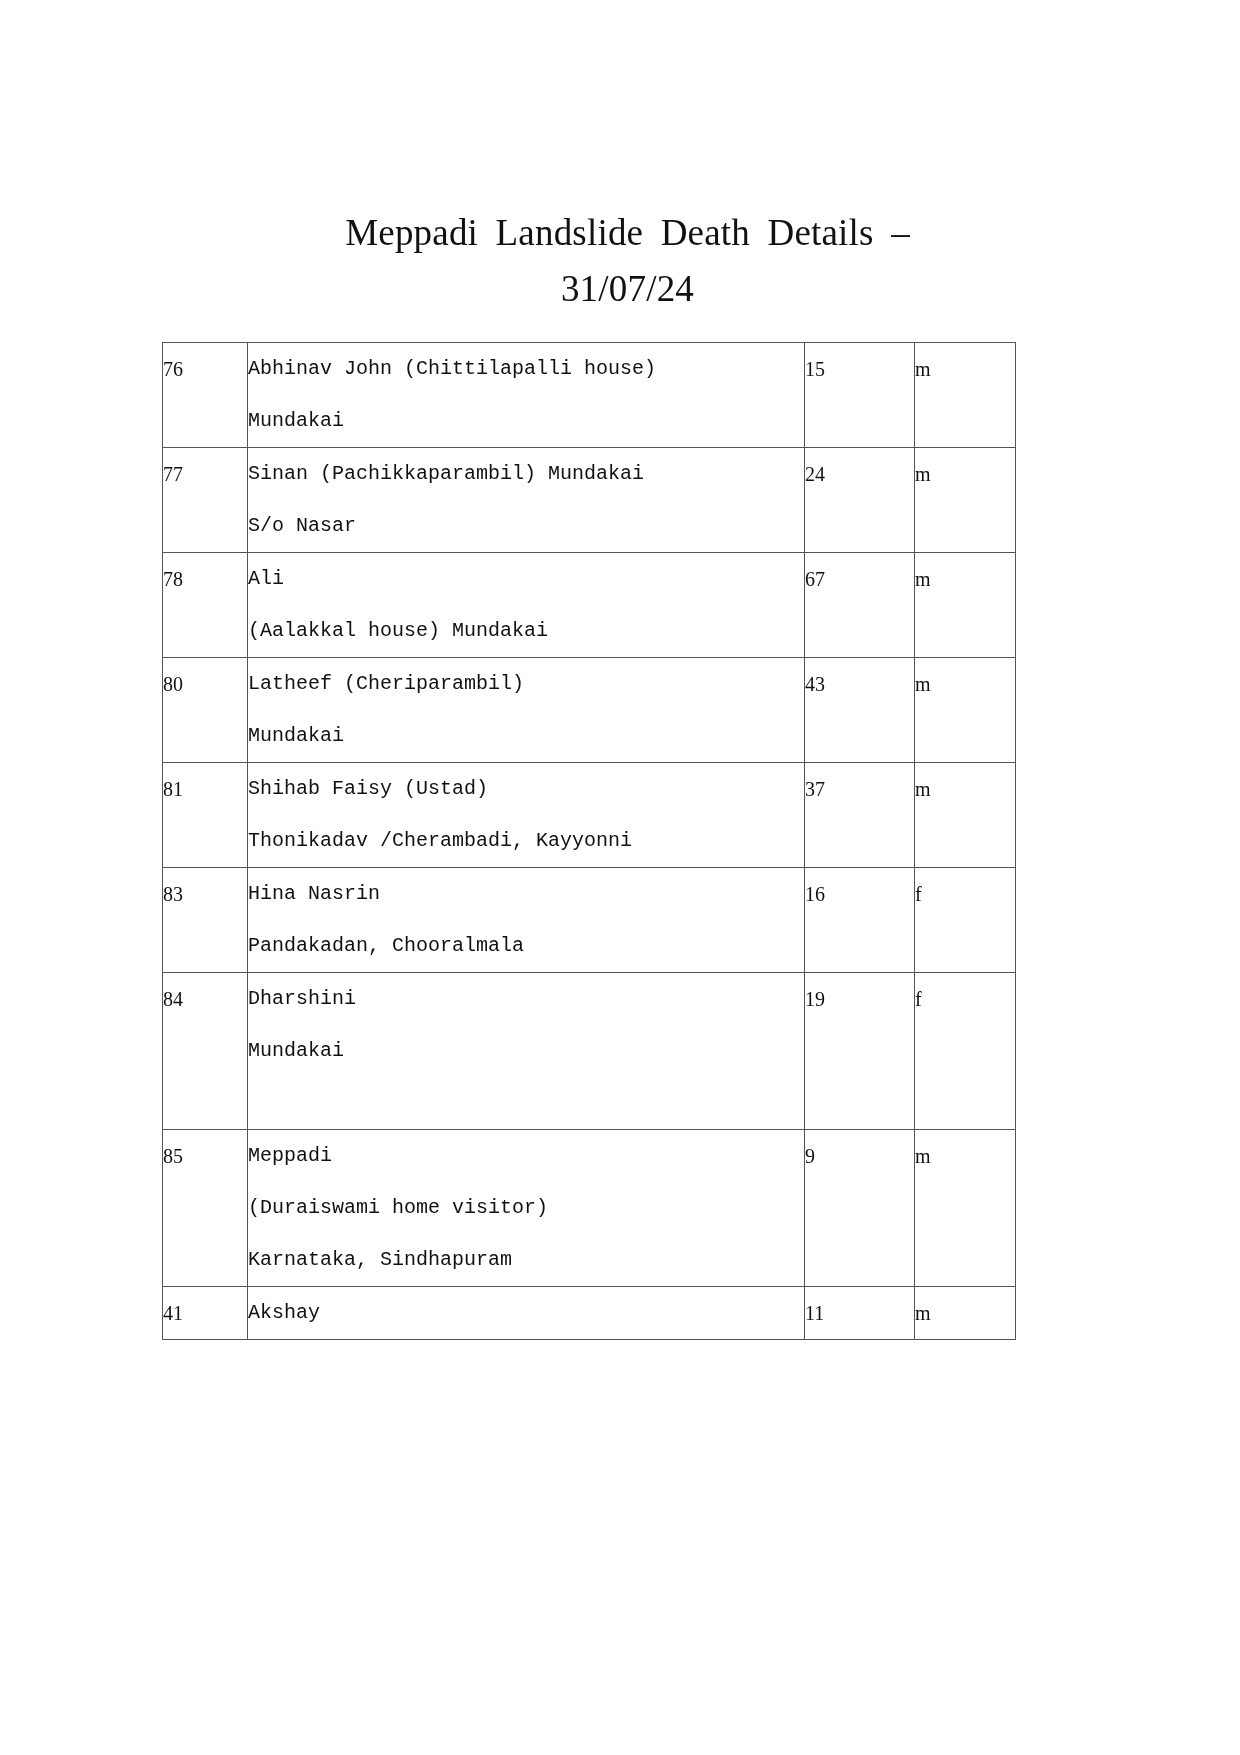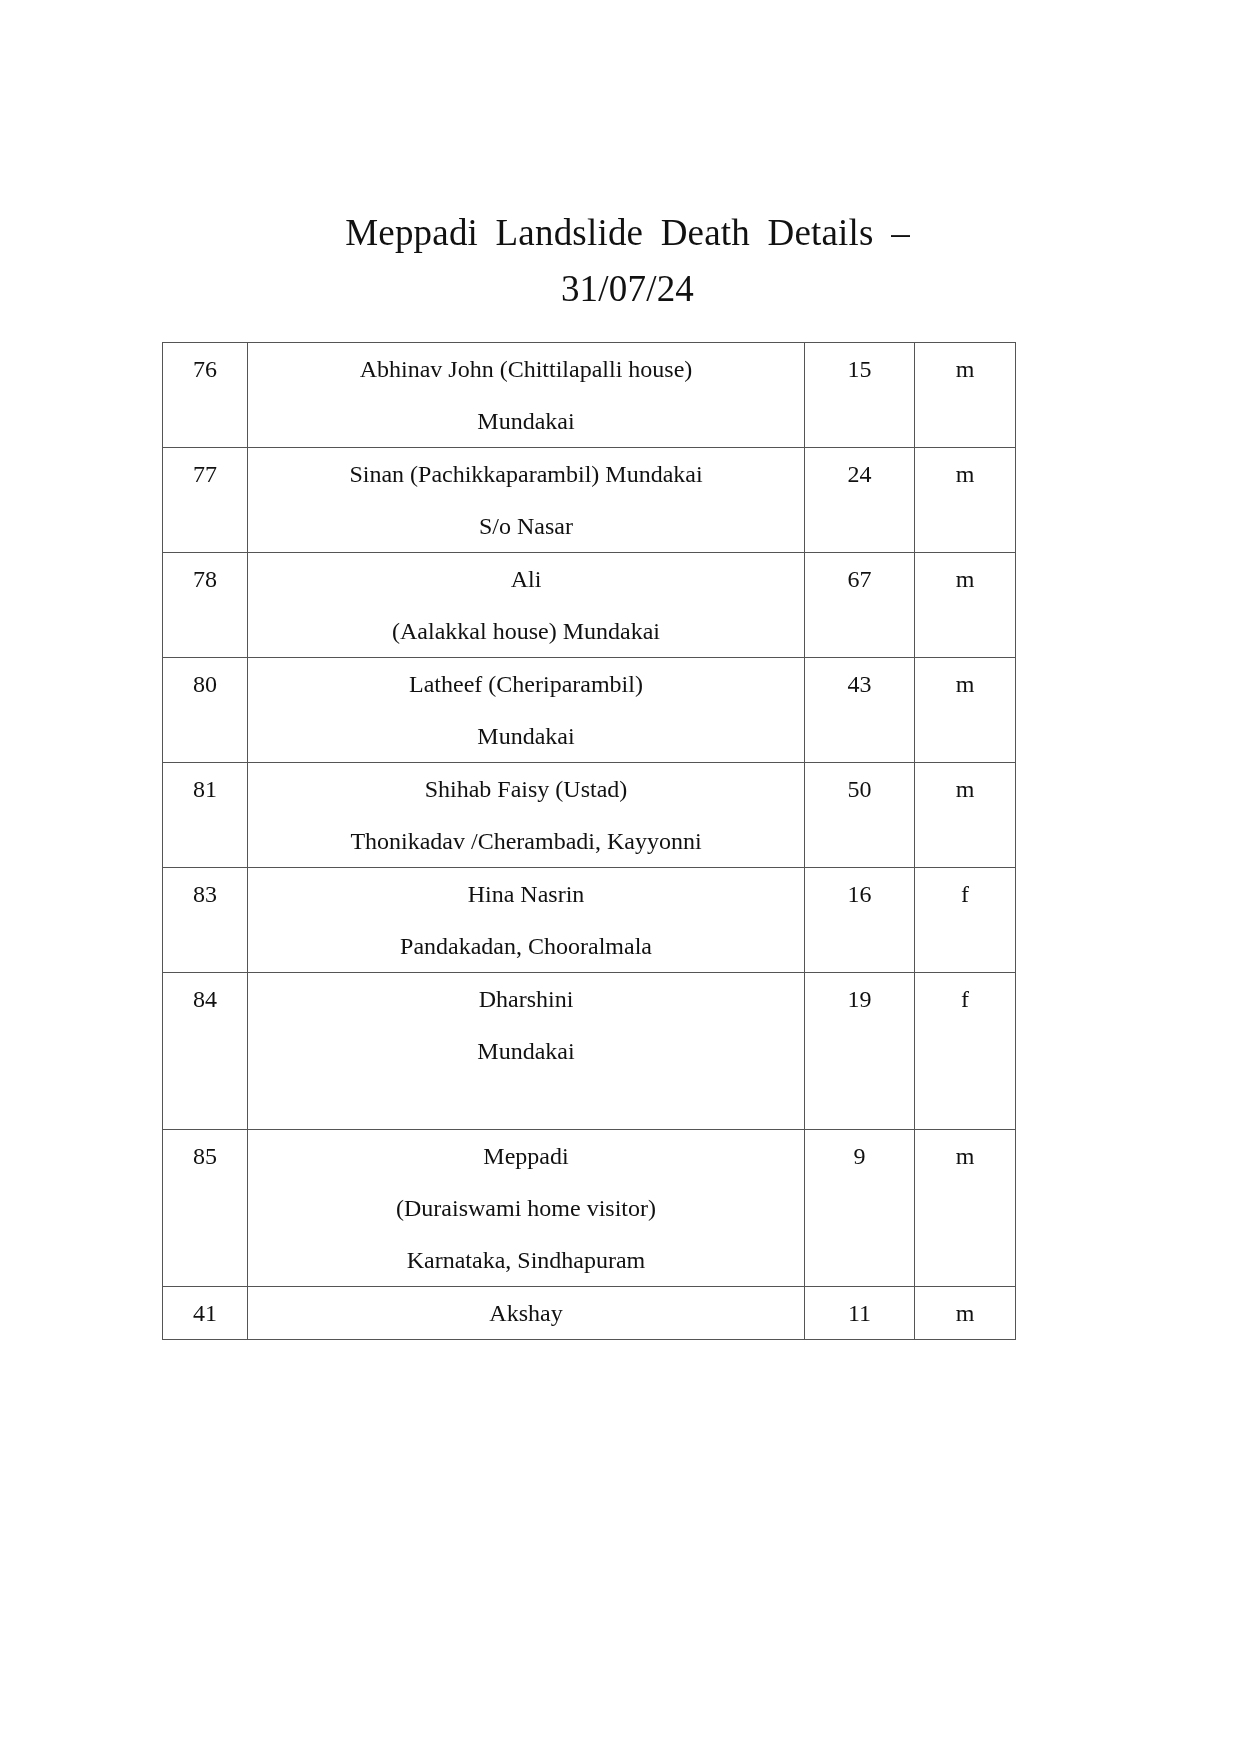--- a/index.html
+++ b/index.html
@@ -1,27 +1,27 @@
 <!DOCTYPE html>
 <html><head>
   <meta charset="utf-8">
   <style>
     html, body { margin: 0; padding: 0; background: #ffffff; }
     body { width: 1240px; height: 1755px; position: relative; overflow: hidden;
            font-family: "Liberation Serif", "DejaVu Serif", serif; color: #111; }
     .title { position: absolute; left: 0; top: 205px; width: 1255px; text-align: center;
              font-size: 37px; line-height: 56px; word-spacing: 8px; letter-spacing: 0.2px; }
     .table { position: absolute; left: 162px; top: 342px; border-collapse: collapse; }
-    .table td { border: 1.5px solid #555; vertical-align: top; text-align: center;
-                font-size: 24px; padding: 0; }
+    .table td { border: 1.5px solid #555; vertical-align: top; text-align: left;
+                font-size: 20px; padding: 0; }
     .c-num { width: 84px; }
     .c-name { width: 556px; }
     .c-age { width: 109px; }
     .c-sex { width: 100px; }
-    .cell-line { display: block; line-height: 52px; height: 52px; }
+    .cell-line { display: block; line-height: 52px; height: 52px; font-family: Liberation Mono, monospace; }
     .cell-single { display: block; line-height: 52px; }
   </style>
 </head>
 <body>
 
 <div class="title">
   <div>Meppadi  Landslide  Death  Details –</div>
   <div>31/07/24</div>
 </div>
 
@@ -89,21 +89,21 @@
       </tr>
       <tr>
         <td class="c-num">
           <span class="cell-single">81</span>
         </td>
         <td class="c-name">
           <span class="cell-line">Shihab Faisy (Ustad)</span>
           <span class="cell-line">Thonikadav /Cherambadi, Kayyonni</span>
         </td>
         <td class="c-age">
-          <span class="cell-single">50</span>
+          <span class="cell-single">37</span>
         </td>
         <td class="c-sex">
           <span class="cell-single">m</span>
         </td>
       </tr>
       <tr>
         <td class="c-num">
           <span class="cell-single">83</span>
         </td>
         <td class="c-name">

